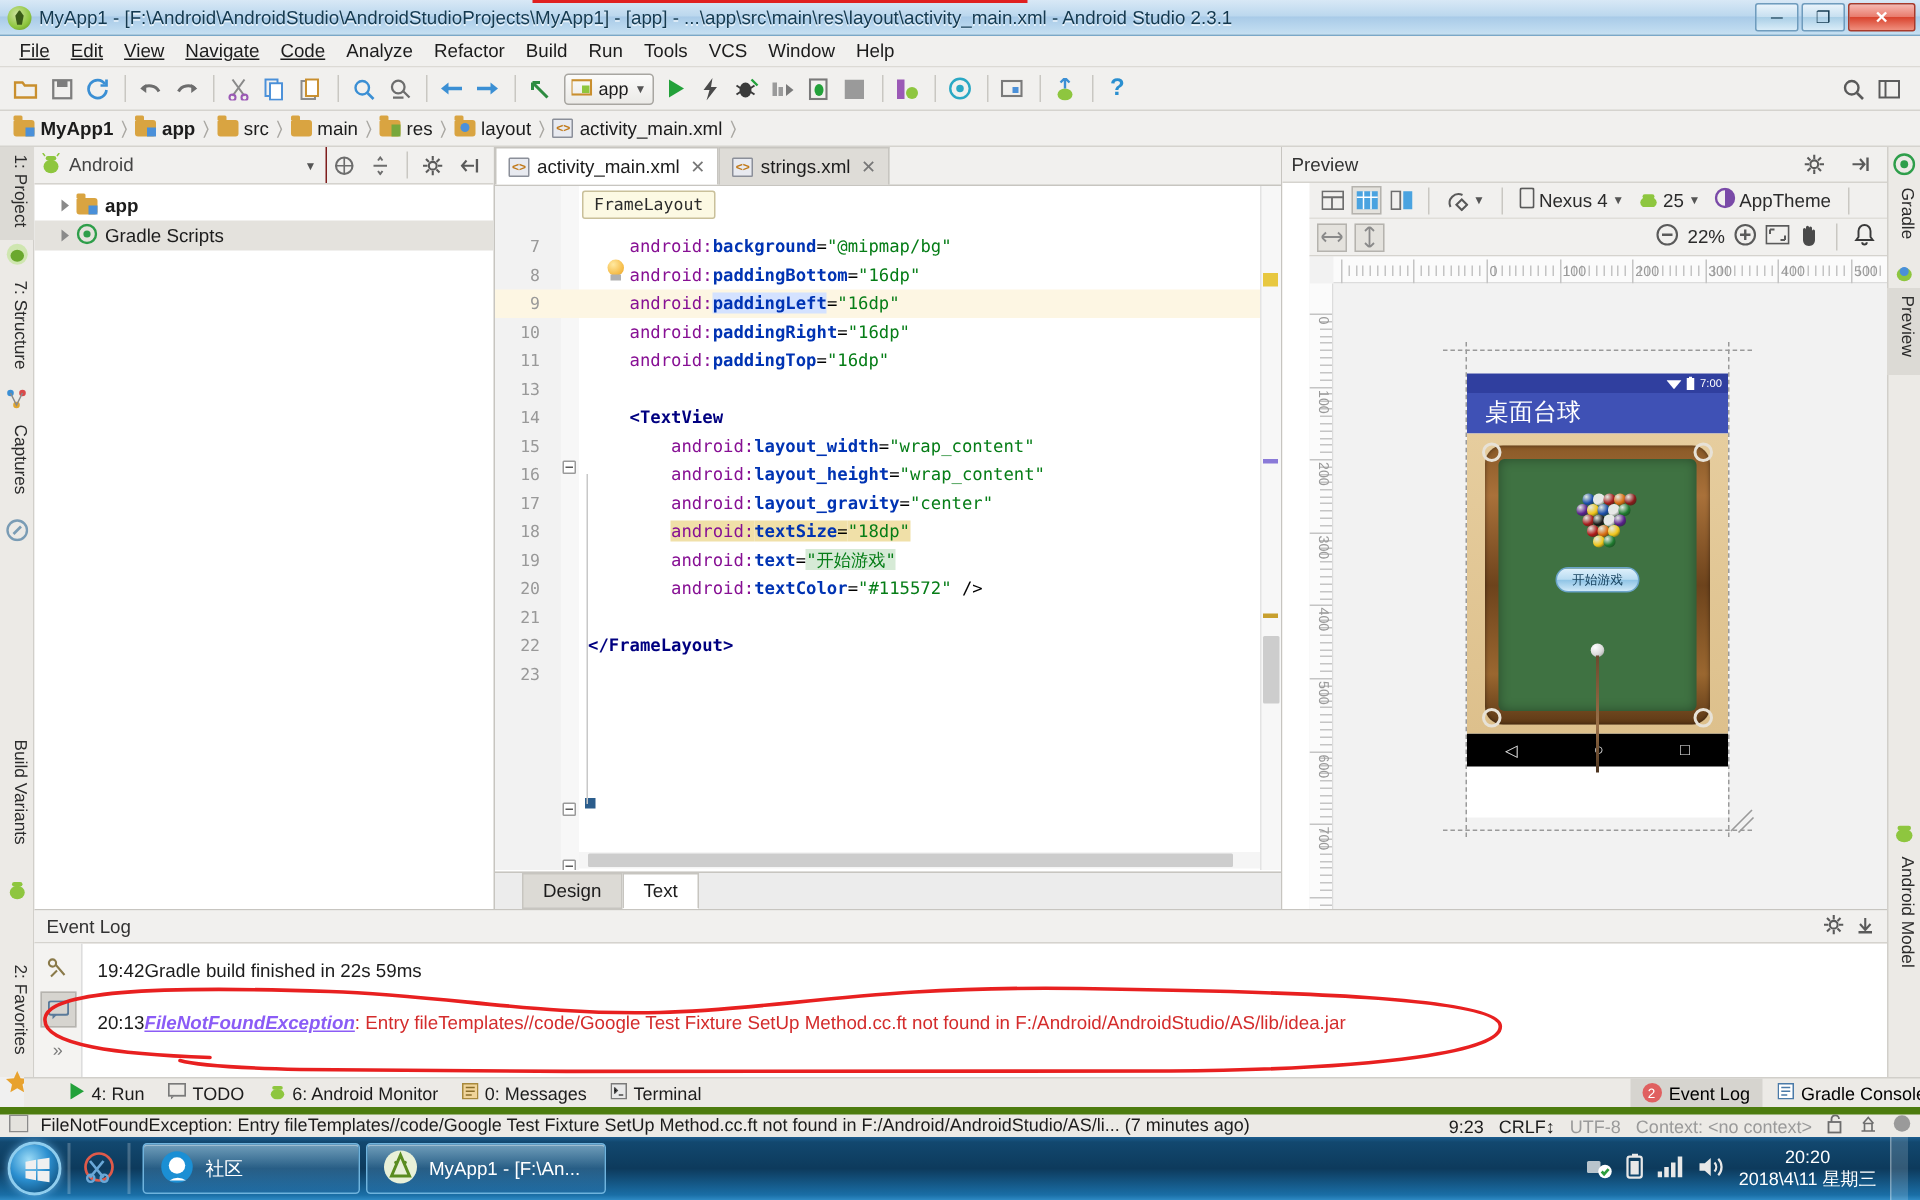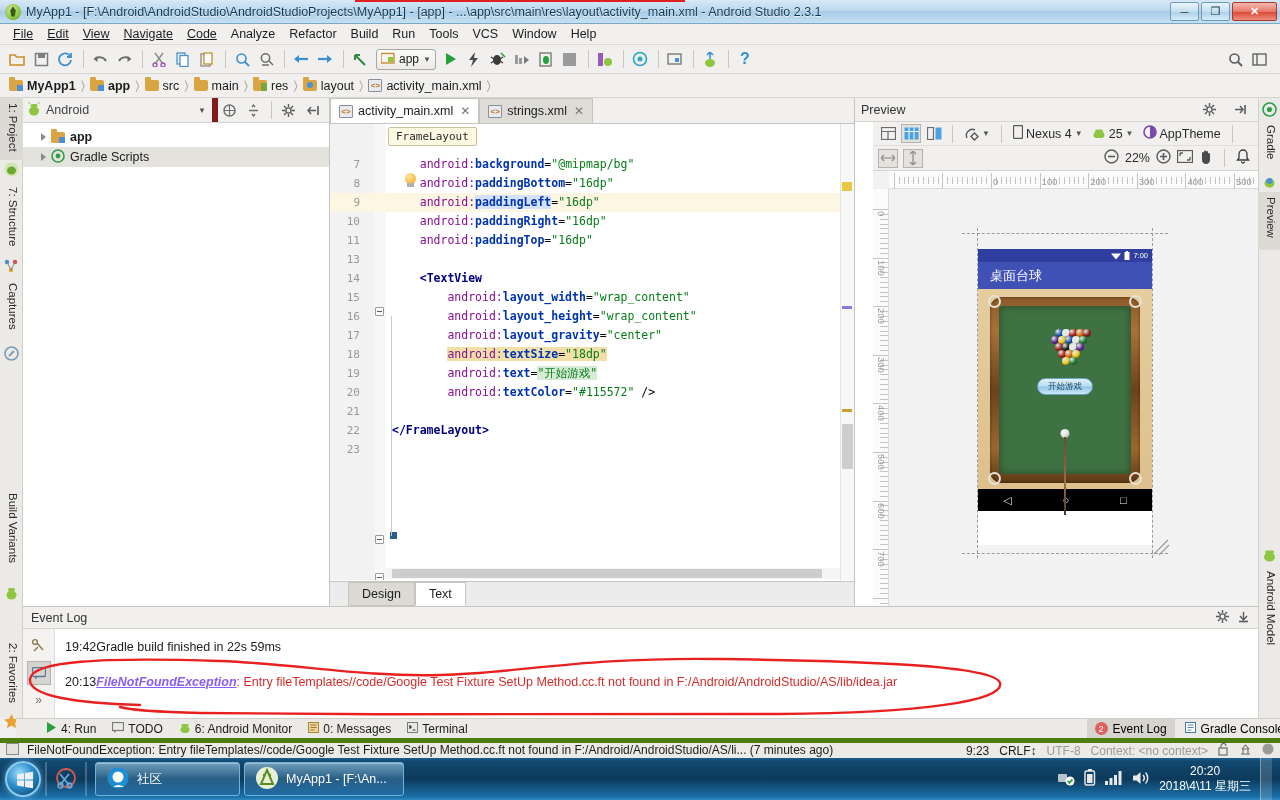--- a/index.html
+++ b/index.html
@@ -122,21 +122,21 @@
   .projpanel {
     position: absolute; left: 23px; top: 98px; width: 307px; height: 508px;
     background: #ffffff; border-right: 1px solid #c7c5c0;
   }
   .proj-header {
     height: 25px; background: #f1f0ee; border-bottom: 1px solid #d5d3ce;
     display: flex; align-items: center; padding: 0 4px;
   }
   .proj-combo {
     display: flex; align-items: center; gap: 5px; flex: 1;
-    border-right: 6px solid #7f1d1d; height: 100%;
+    border-right: 1px solid #7f1d1d; height: 100%;
   }
   .proj-combo-label { font-size: 12.5px; color: #444; }
   .proj-tree { padding-top: 4px; }
   .tree-row {
     height: 20px; display: flex; align-items: center; gap: 5px; padding-left: 18px;
     font-size: 12.5px; color: #1c1c1c;
   }
   .tree-row.sel { background: #e4e2dd; }
   .tri { width:0;height:0;border-left:5px solid #8a8a8a;border-top:4px solid transparent;border-bottom:4px solid transparent; flex:none;}
 
@@ -290,21 +290,21 @@
     position: absolute; left: 978px; top: 249px; width: 174px; height: 296px;
     background: #fff; box-shadow: 0 0 0 0 transparent;
   }
   .ph-status {
     height: 13px; background: #303f9f; display: flex; align-items: center;
     justify-content: flex-end; padding-right: 4px; gap: 3px;
   }
   .ph-appbar {
     height: 27px; background: #3f51b5; display: flex; align-items: center; padding-left: 12px;
   }
-  .ph-appbar-title { color: #fff; font-size: 13px; }
+  .ph-appbar-title { color: #fff; font-size: 16px; }
   .ph-body {
     height: 200px;
     background: linear-gradient(to bottom, #e6cd9e, #ddc08c);
     position: relative;
   }
   .table-outer {
     position: absolute; left: 12px; top: 8px; right: 12px; bottom: 6px;
     background: linear-gradient(to bottom, #8a5a28, #a9713a 18%, #6d431c 50%, #9a6730 82%, #5d3916);
     border-radius: 12px;
     box-shadow: inset 0 0 3px rgba(0,0,0,.5);

